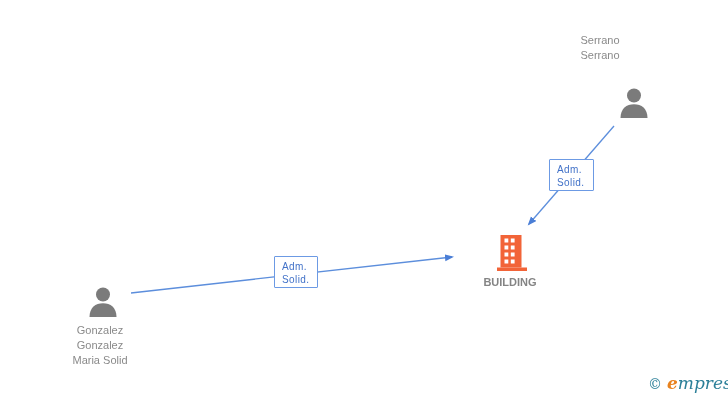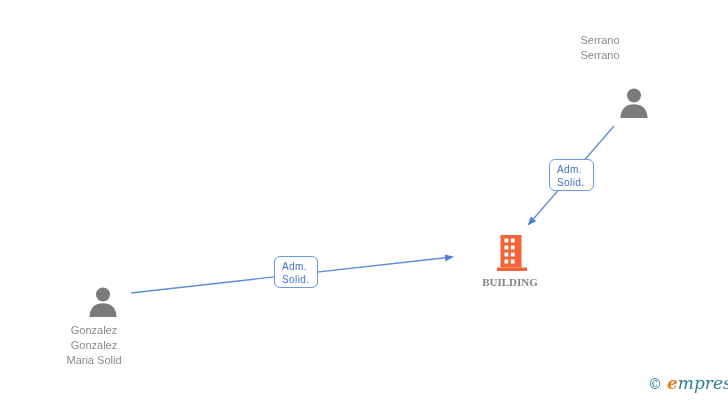--- a/index.html
+++ b/index.html
@@ -39,31 +39,30 @@
     z-index: 2;
     text-align: center;
     color: var(--name_gray);
     font-size: 11px;
     line-height: 14.5px;
   }
   .company-label {
     font-weight: bold;
     color: var(--company_gray);
     line-height: 15px;
-    font-family: Liberation Serif, serif;
   }
   .b-body, .b-base { fill: var(--building_orange); }
   .b-window { fill: #ffffff; }
 
   .edge-label {
     position: absolute;
     z-index: 3;
     background: #ffffff;
     border: 1.5px solid var(--edge_label_border);
-    border-radius: 6px;
+    border-radius: 1px;
     color: var(--edge_label_blue);
     font-size: 10px;
     line-height: 13px;
     padding: 3px 0 2px 7px;
     letter-spacing: 0.4px;
     box-sizing: border-box;
   }
 
   .footer-logo {
     position: absolute;
@@ -118,21 +117,21 @@
   </div>
 
   <div class="node person-icon" style="left:86px; top:286px; width:34px; height:31px;">
     <span>
       <svg width="34" height="31" viewBox="0 0 34 31">
         <circle class="p-fill" cx="17" cy="8.5" r="7"></circle>
         <path class="p-fill" d="M3.5 31 C3.5 21.5 9.5 17.2 17 17.2 C24.5 17.2 30.5 21.5 30.5 31 Z"></path>
       </svg>
     </span>
   </div>
-  <div class="node-label" style="left:44px; top:323px; width:100px; line-height:15px;text-align:center;">
+  <div class="node-label" style="left:50px; top:323px; width:100px; line-height:15px;text-align:center;">
     <div>Gonzalez</div>
     <div>Gonzalez</div>
     <div>Maria Solid</div>
   </div>
 
   <div class="node" style="left:497px; top:235px; width:30px; height:36px;">
     <span>
       <svg width="30" height="36" viewBox="0 0 30 36">
         <rect class="b-base" x="0" y="32.5" width="30" height="3.5"></rect>
         <rect class="b-body" x="3.5" y="0" width="21" height="32.5"></rect>

